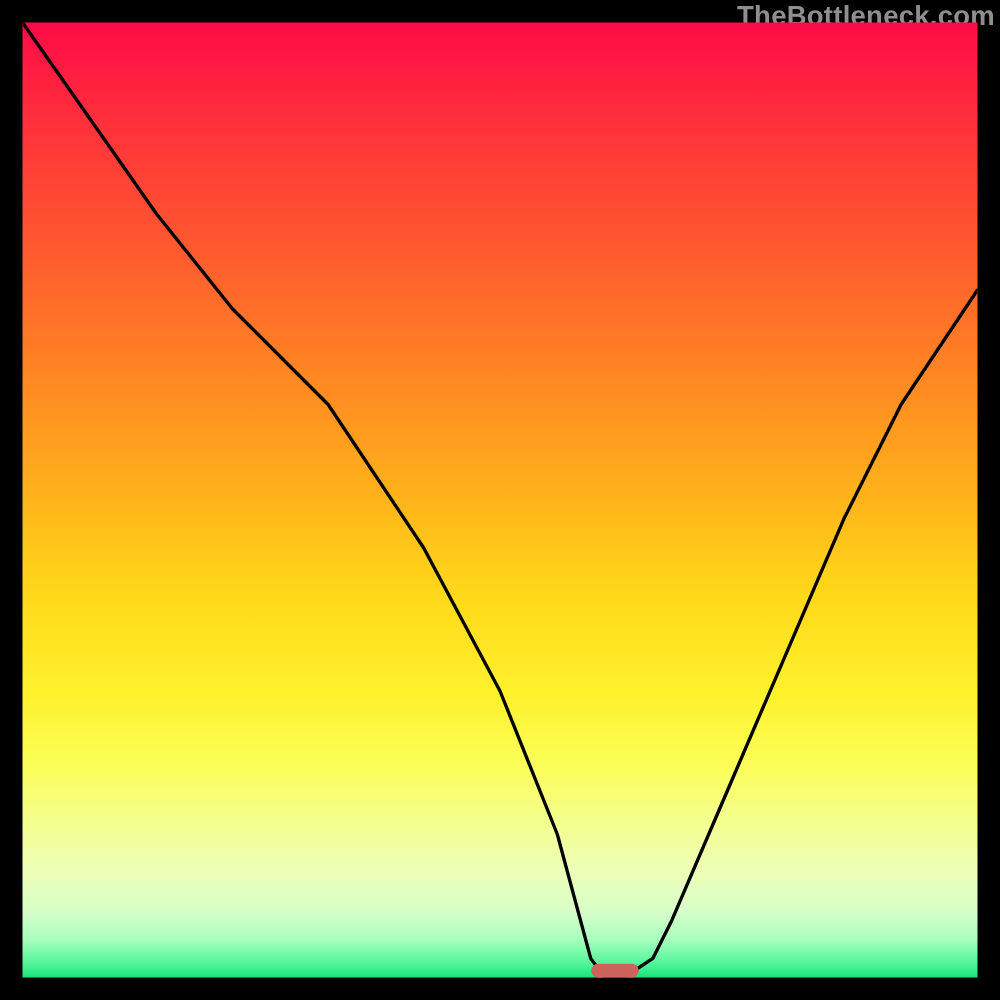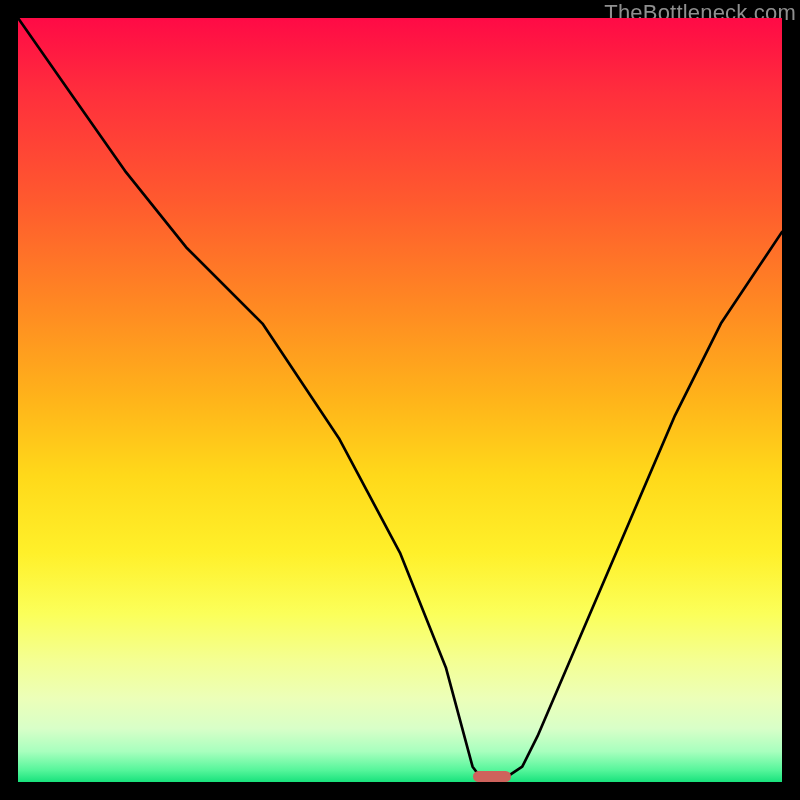--- a/index.html
+++ b/index.html
@@ -49,21 +49,21 @@
     position: absolute;
     background: #ce625c;
     border-radius: 7px;
   }
   .watermark {
     position: absolute;
     top: 0;
     right: 4px;
     font-family: Arial, Helvetica, sans-serif;
     font-size: 22px;
-    font-weight: 400;
+    font-weight: 700;
     color: #8f8f8f;
     letter-spacing: 0.2px;
     user-select: none;
   }
 </style>
 </head>
 <body>
 
 <div class="chart-wrap">
   <div class="watermark">TheBottleneck.com</div>

